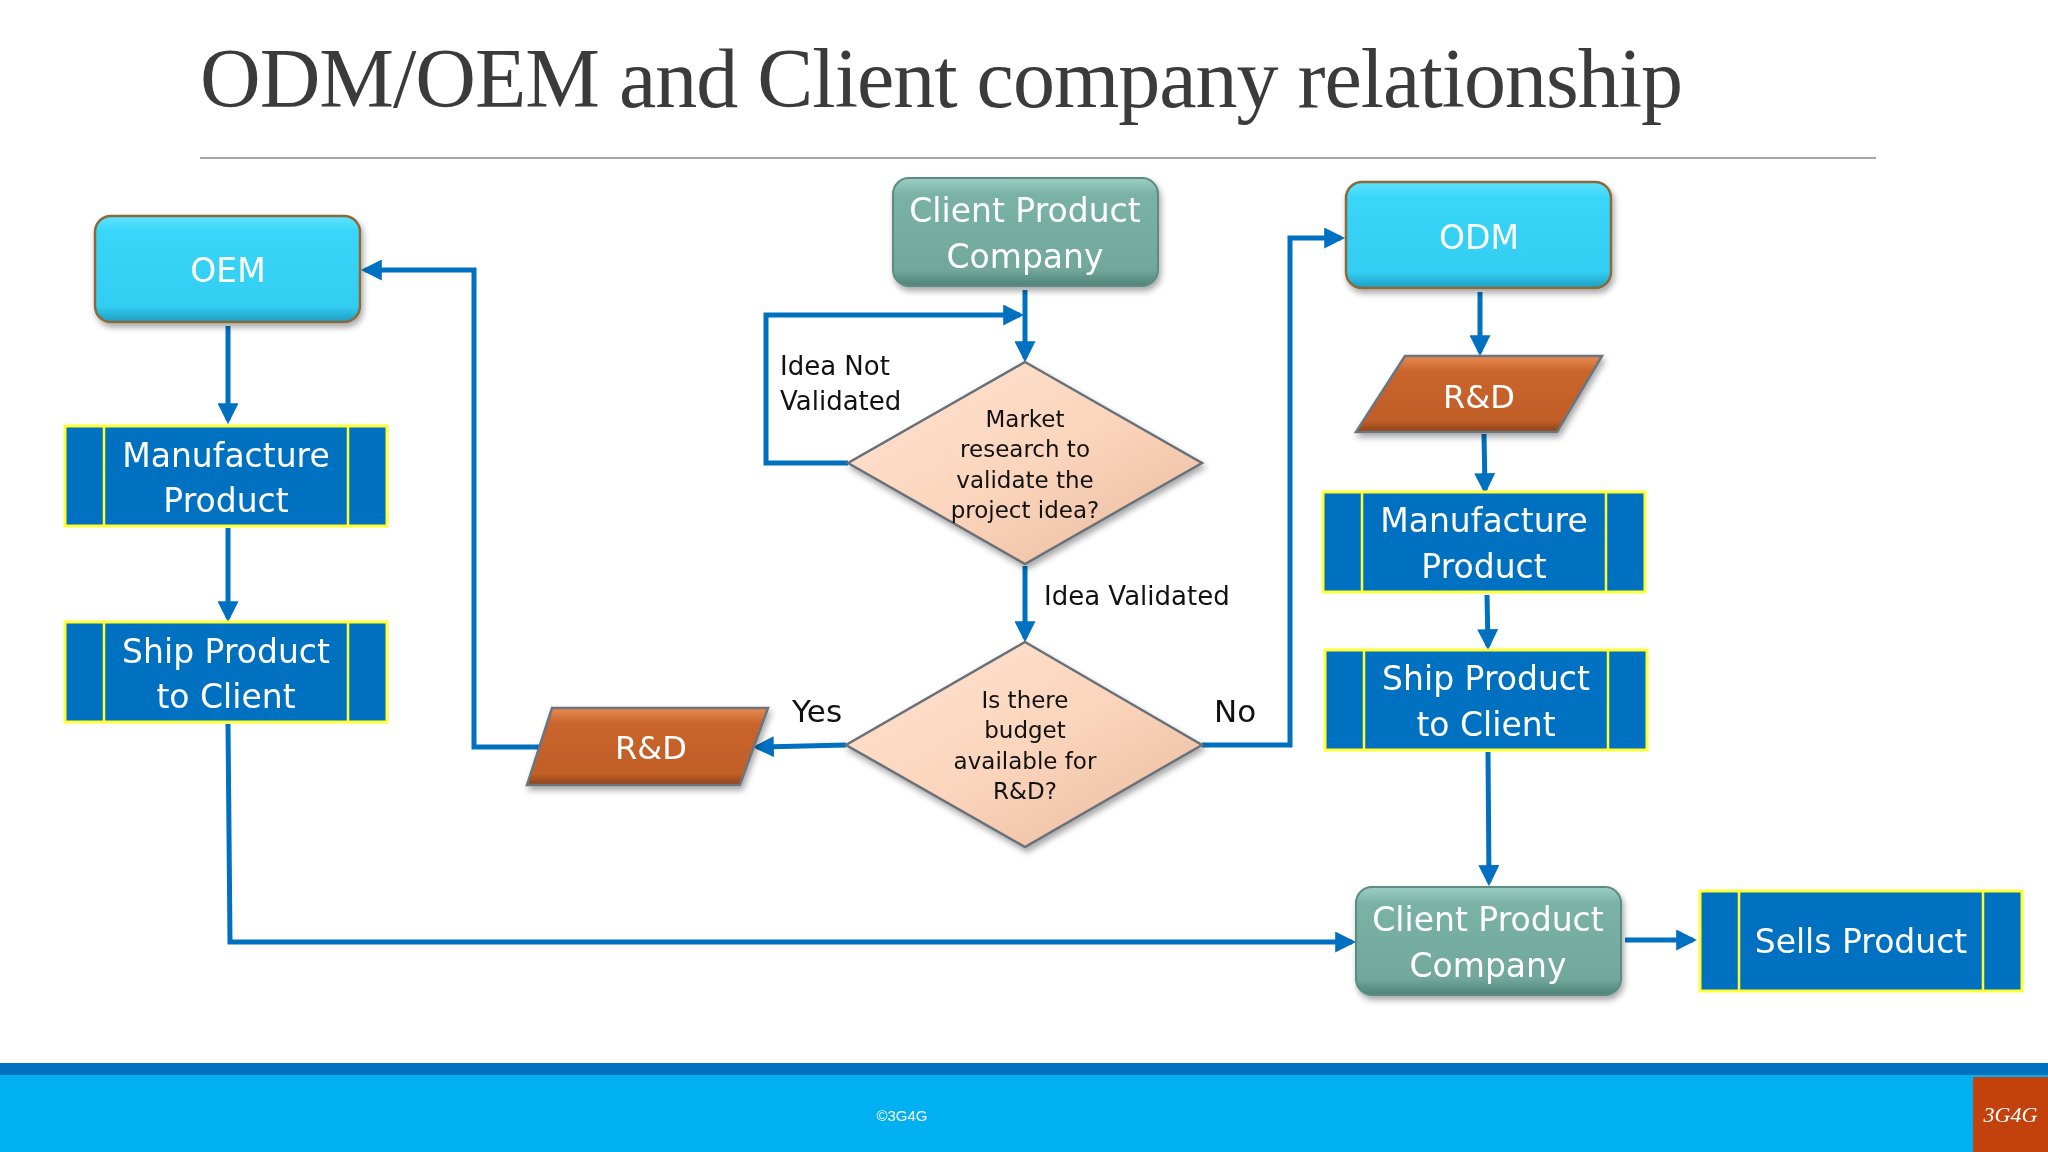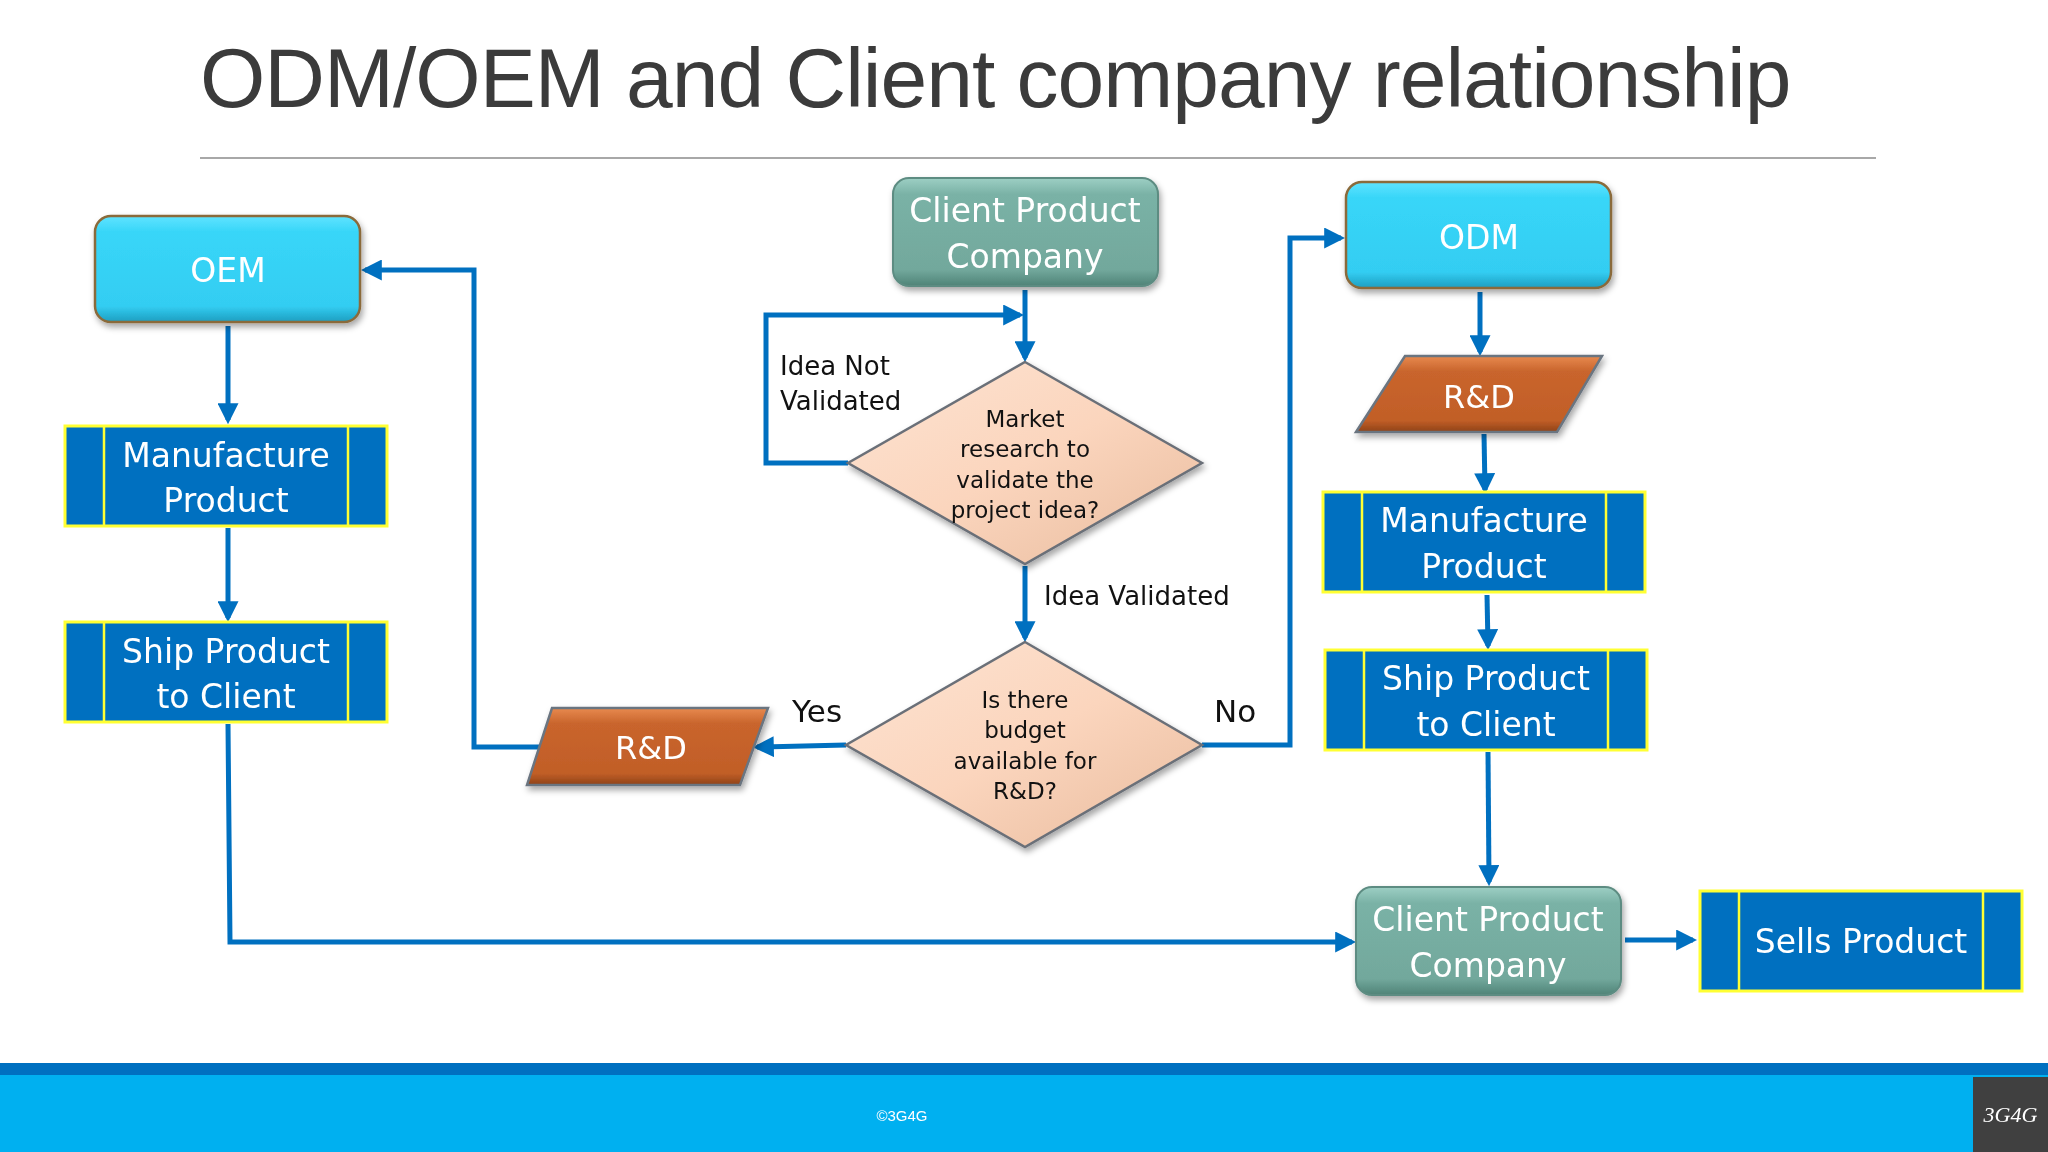--- a/index.html
+++ b/index.html
@@ -1,26 +1,26 @@
 <!DOCTYPE html>
 <html><head>
 <meta charset="utf-8">
 <style>
   html, body { margin:0; padding:0; }
   body { width:2048px; height:1152px; position:relative; overflow:hidden; background:#ffffff; font-family:"Liberation Sans", sans-serif; }
-  .title { position:absolute; left:200px; top:30px; font-size:84px; color:#3b3b3b; font-family:Liberation Sans, sans-serif; letter-spacing:-1px; white-space:nowrap; }
+  .title { position:absolute; left:200px; top:30px; font-size:84px; color:#3b3b3b; font-family:Liberation Serif, serif; letter-spacing:-1px; white-space:nowrap; }
   .title-rule { position:absolute; left:200px; top:157px; width:1676px; height:2px; background:#a8a8a8; }
   svg.diagram { position:absolute; left:0; top:0; }
   .node-text { font-family:"DejaVu Sans", sans-serif; fill:#ffffff; text-anchor:middle; }
   .dark-text { font-family:"DejaVu Sans", sans-serif; fill:#111111; text-anchor:middle; }
   .lbl-text { font-family:"DejaVu Sans", sans-serif; fill:#111111; }
   .footer-dark { position:absolute; left:0; top:1063px; width:2048px; height:12px; background:#0070c0; }
   .footer { position:absolute; left:0; top:1075px; width:2048px; height:77px; background:#00b0f0; }
   .footer-copy { position:absolute; left:0; width:1804px; top:1107px; text-align:center; color:#ffffff; font-size:15px; font-family:"Liberation Sans", sans-serif; }
-  .logo { position:absolute; left:1973px; top:1077px; width:75px; height:75px; background:#404040; color:#ffffff; font-family:"Liberation Serif", serif; font-style:italic; font-size:22px; display:flex; align-items:center; justify-content:center; }
+  .logo { position:absolute; left:1973px; top:1077px; width:75px; height:75px; background:#c2410c; color:#ffffff; font-family:"Liberation Serif", serif; font-style:italic; font-size:22px; display:flex; align-items:center; justify-content:center; }
 </style>
 </head>
 <body>
 
 <div class="title">ODM/OEM and Client company relationship</div>
 <div class="title-rule"></div>
 
 <svg class="diagram" width="2048" height="1152" viewBox="0 0 2048 1152">
   <defs>
     <linearGradient id="gCyan" x1="0" y1="0" x2="0" y2="1">

